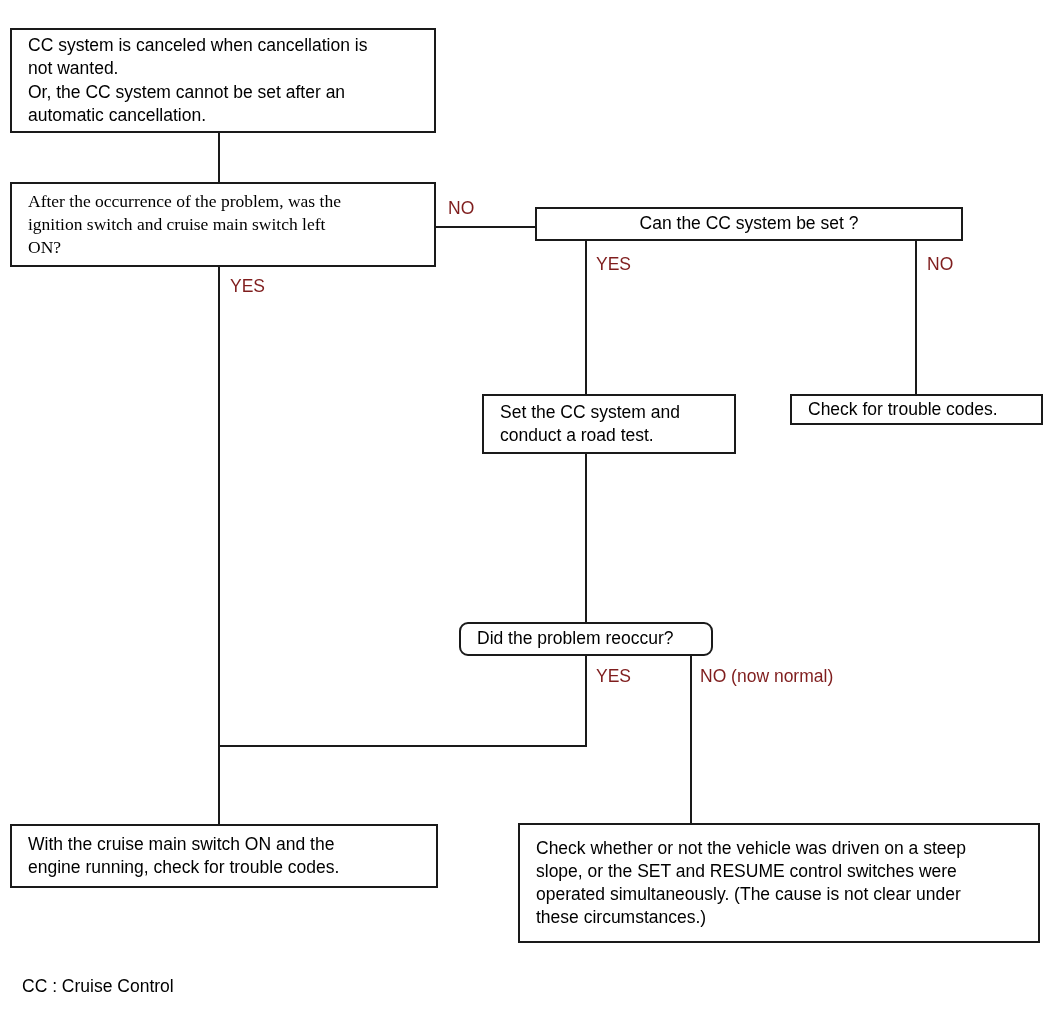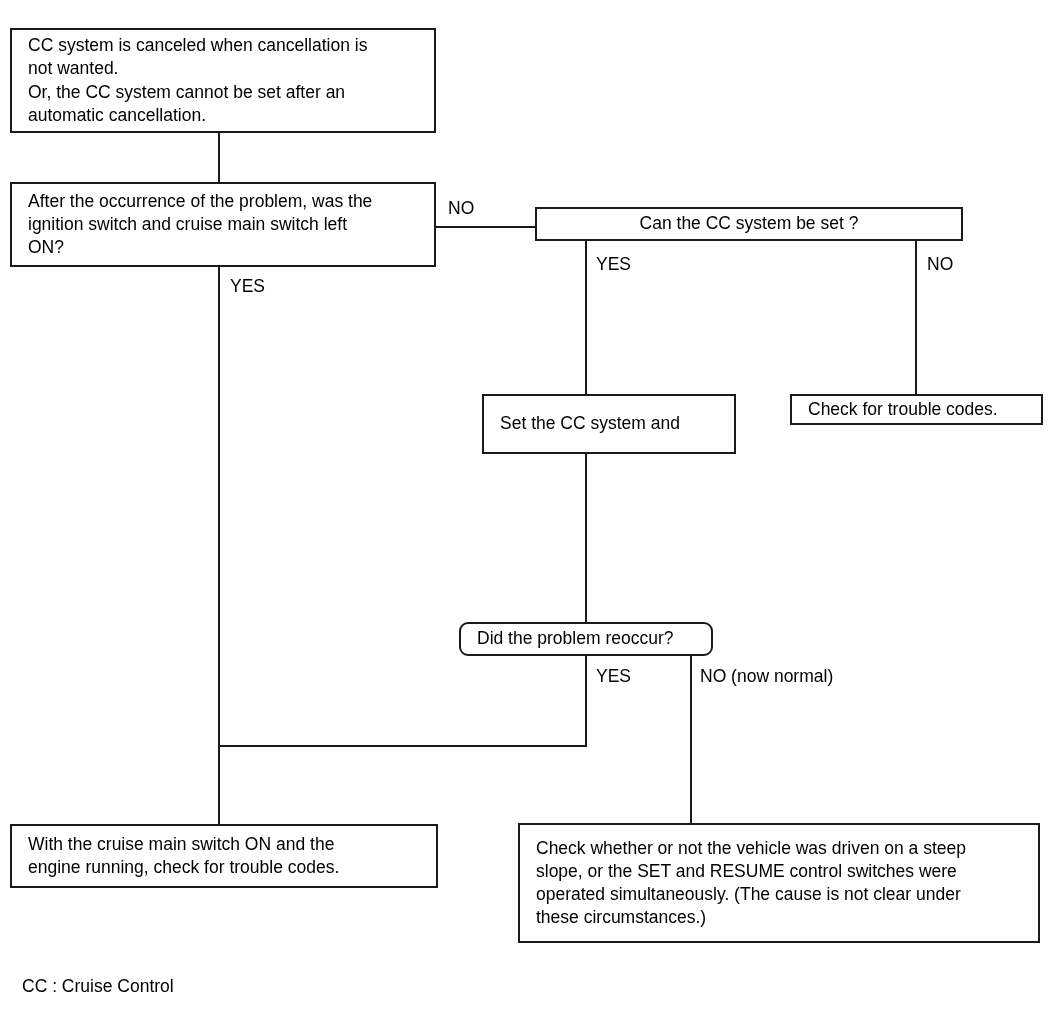--- a/index.html
+++ b/index.html
@@ -42,21 +42,21 @@
     position: absolute;
     background: #1a1a1a;
     z-index: 1;
   }
   .conn.v { width: 2px; }
   .conn.h { height: 2px; }
   .edge-label {
     position: absolute;
     font-size: 17.5px;
     line-height: 1;
-    color: #000000;
+    color: #7f1d1d;
     white-space: nowrap;
     z-index: 2;
   }
   .footnote {
     position: absolute;
     font-size: 17.5px;
     line-height: 1;
     color: #000000;
     white-space: nowrap;
   }
@@ -83,32 +83,33 @@
 
   <div class="conn v" style="left:690px; top:655px; height:169px;"></div>
 
   <div class="node pad-l" style="left:10px; top:28px; width:426px; height:105px;">
     <span class="line">CC system is canceled when cancellation is</span>
     <span class="line">not wanted.</span>
     <span class="line">Or, the CC system cannot be set after an</span>
     <span class="line">automatic cancellation.</span>
   </div>
 
-  <div class="node pad-l" style="left:10px; top:182px; width:426px; height:85px;">
+  <div class="node pad-l" style="left:10px; top:182px; width:426px; height:85px;font-family:Liberation Serif, serif;">
     <span class="line">After the occurrence of the problem, was the</span>
     <span class="line">ignition switch and cruise main switch left</span>
     <span class="line">ON?</span>
   </div>
 
   <div class="node center" style="left:535px; top:207px; width:428px; height:34px;">
     <span class="line">Can the CC system be set ?</span>
   </div>
 
   <div class="node pad-l" style="left:482px; top:394px; width:254px; height:60px;">
     <span class="line">Set the CC system and</span>
+    <span class="line">conduct a road test.</span>
   </div>
 
   <div class="node pad-l" style="left:790px; top:394px; width:253px; height:31px;">
     <span class="line">Check for trouble codes.</span>
   </div>
 
   <div class="node pad-l" style="left:459px; top:622px; width:254px; height:34px;border-radius:9px;">
     <span class="line">Did the problem reoccur?</span>
   </div>
 

